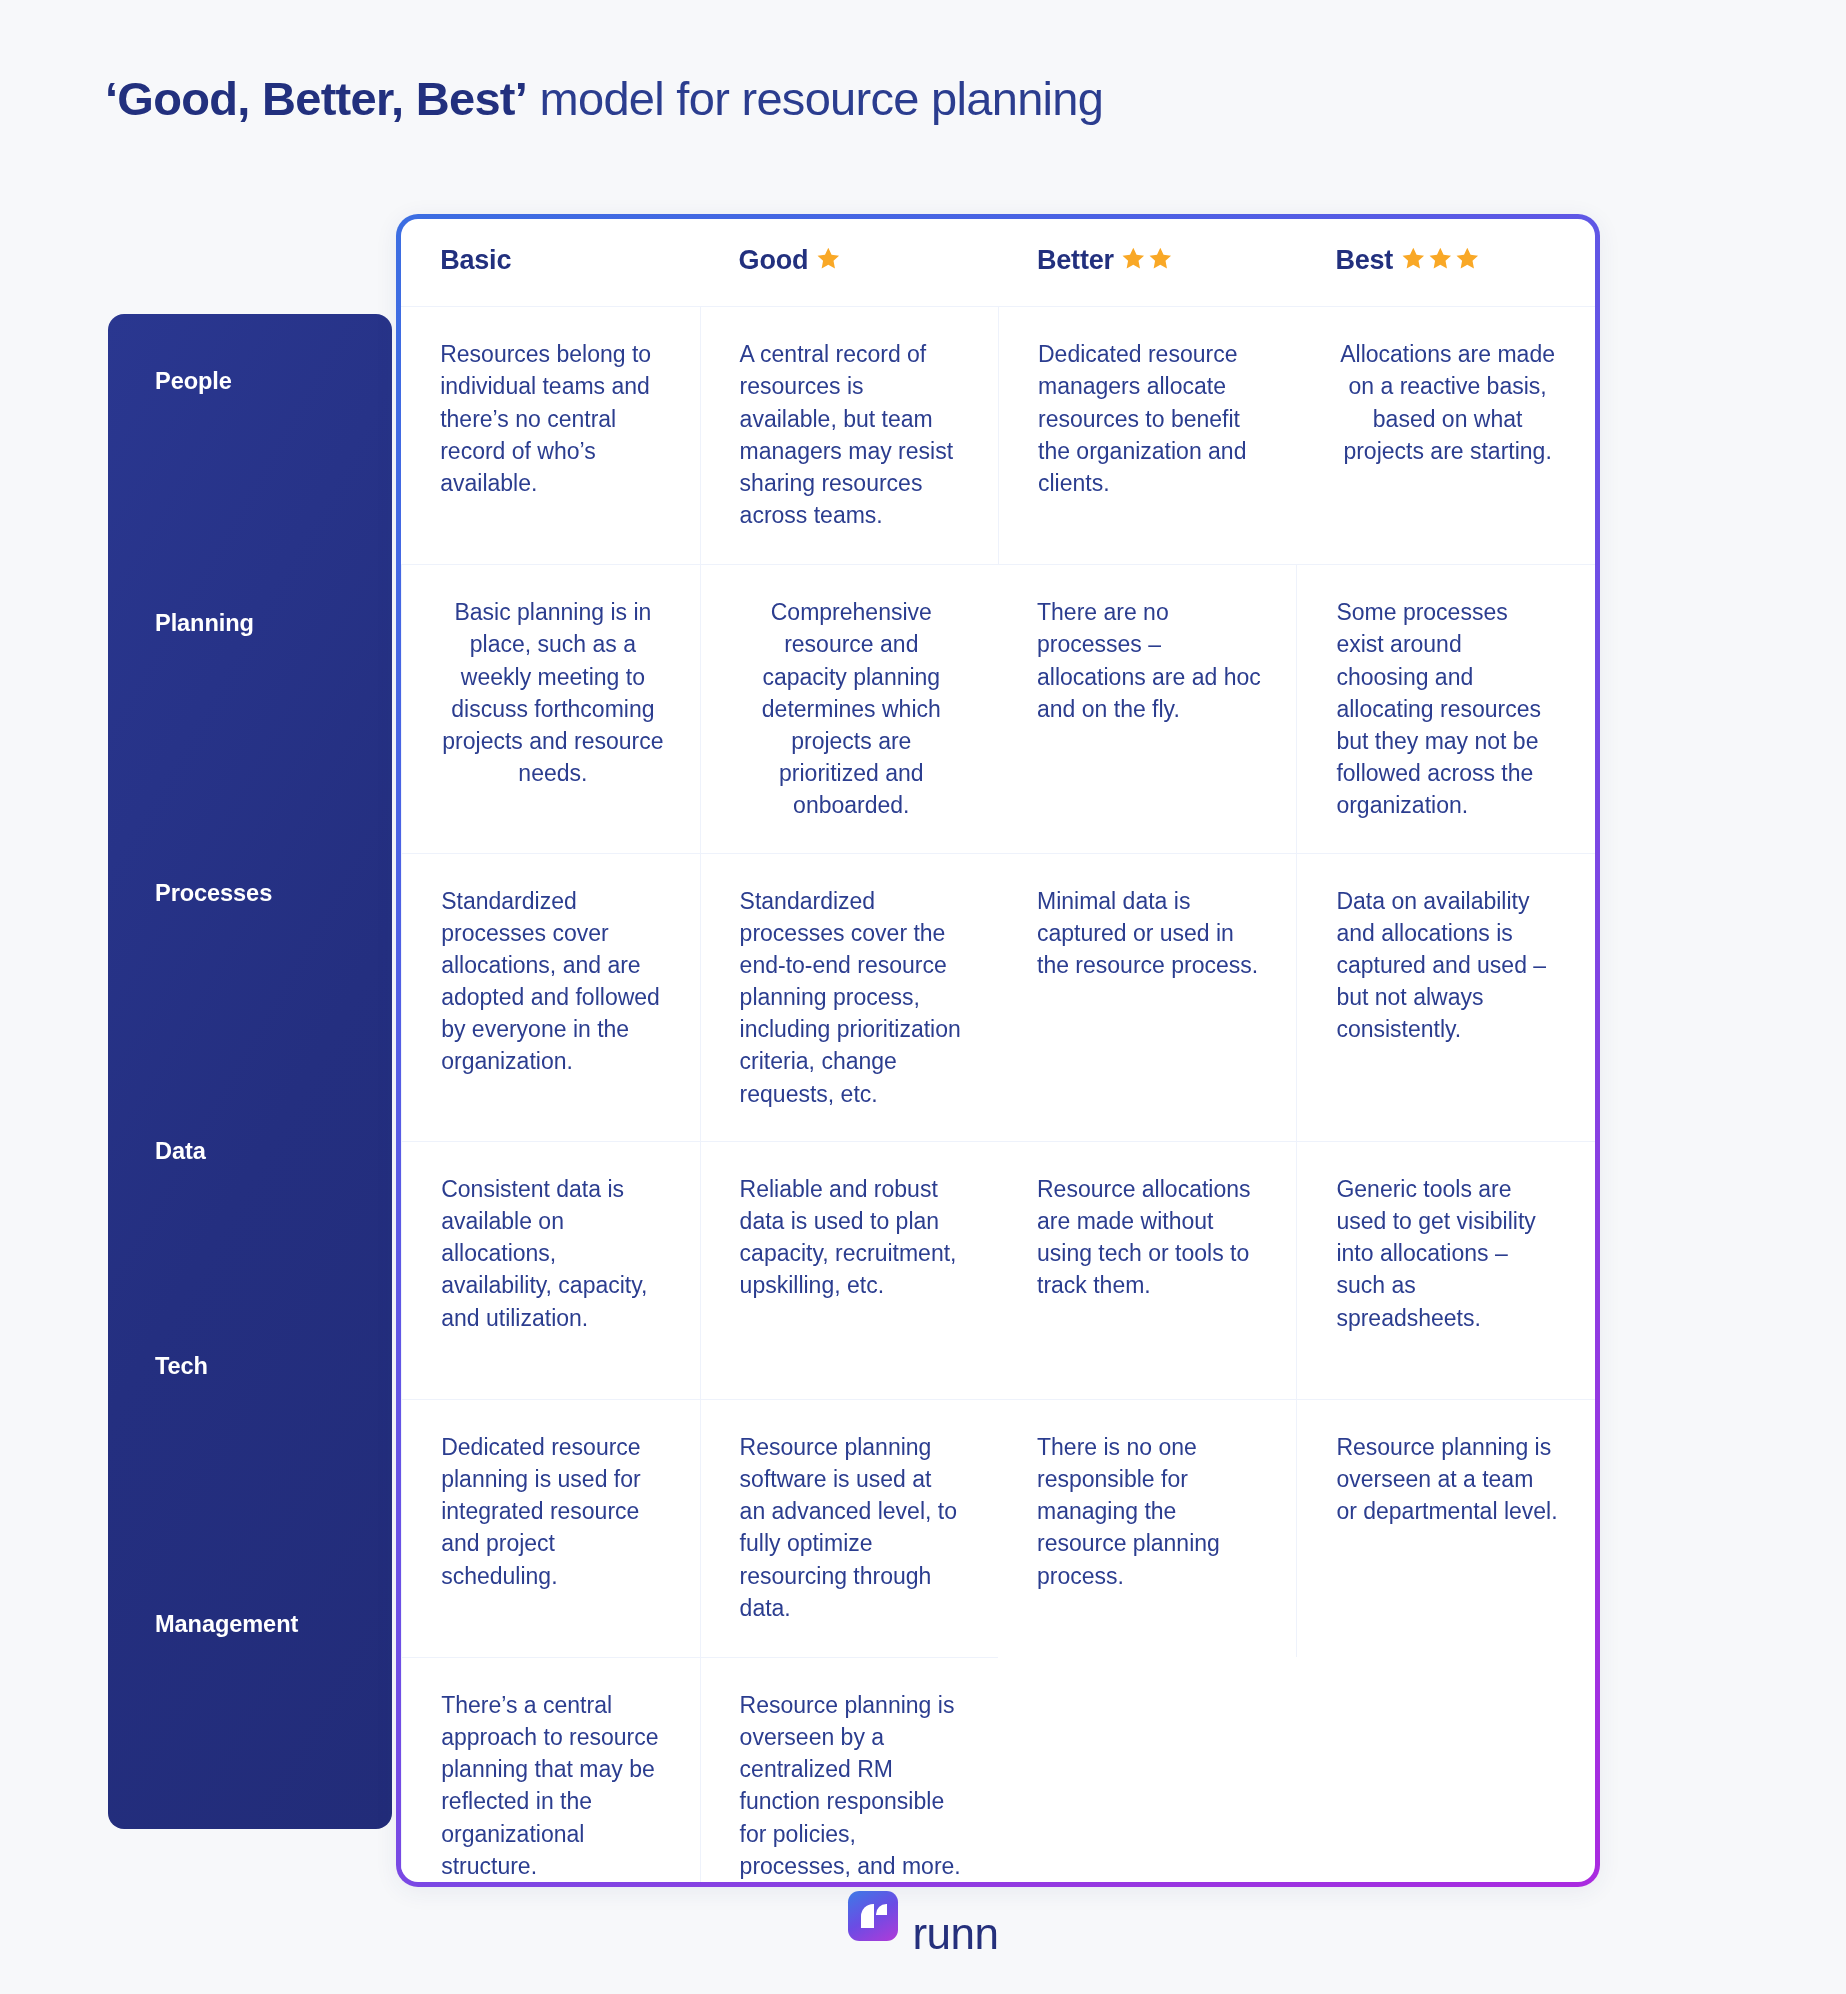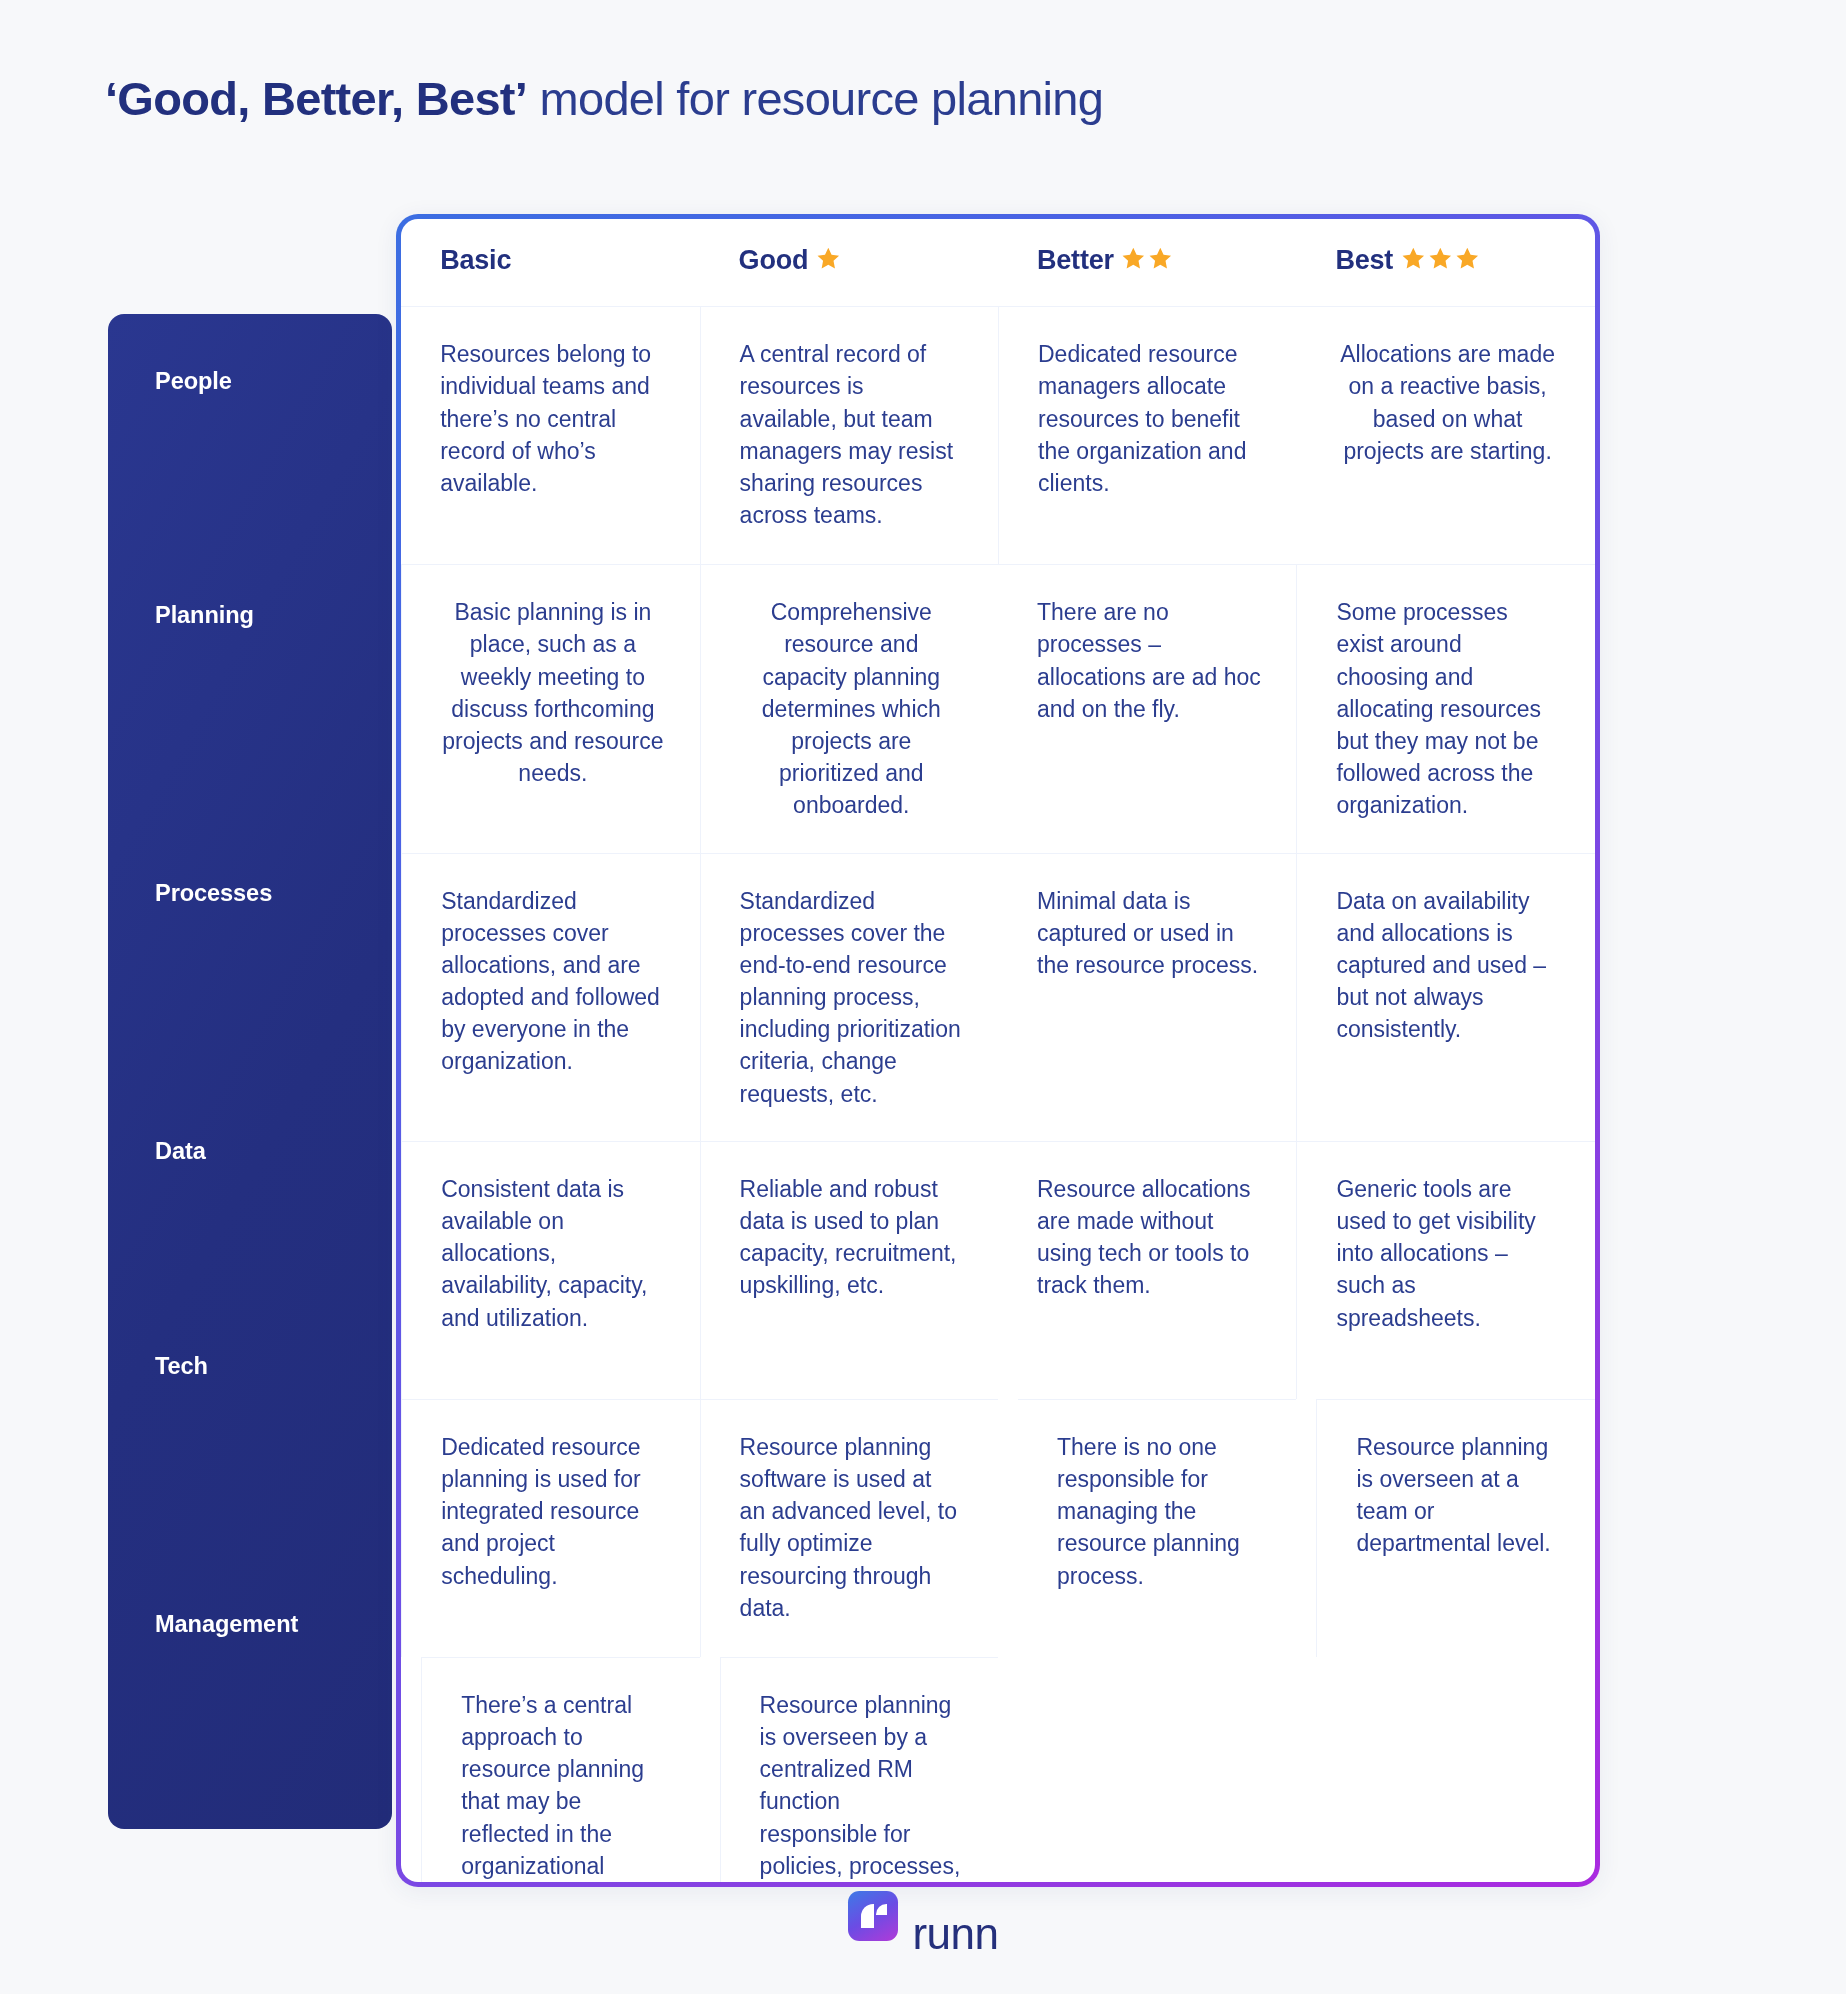--- a/index.html
+++ b/index.html
@@ -116,21 +116,21 @@
     font-weight: 400;
   }
   .cell.col0 { border-left: none; }
 
   
   .rowh-0 { min-height: 254px; }
   .rowh-1 { min-height: 258px; text-align: center; }
   .rowh-2 { min-height: 258px; }
   .rowh-3 { min-height: 215px; }
   .rowh-4 { min-height: 258px; }
-  .rowh-5 { min-height: 232px; margin-left: 20px; }
+  .rowh-5 { min-height: 232px; }
 
   
   .row-labels {
     position: absolute;
     left: 108px;
     top: 314px;
     width: 284px;
     height: 1787px;
     z-index: 3;
     pointer-events: none;
@@ -138,21 +138,21 @@
   .row-label {
     position: absolute;
     left: 47px;
     font-size: 23.6px;
     font-weight: 700;
     color: #ffffff;
     letter-spacing: -0.1px;
     white-space: nowrap;
   }
   .rl-0 { top: 54px; }
-  .rl-1 { top: 288px; }
+  .rl-1 { top: 296px; }
   .rl-2 { top: 566px; }
   .rl-3 { top: 824px; }
   .rl-4 { top: 1039px; }
   .rl-5 { top: 1297px; }
 
   
   .footer-logo {
     position: absolute;
     left: 0;
     top: 1891px;

